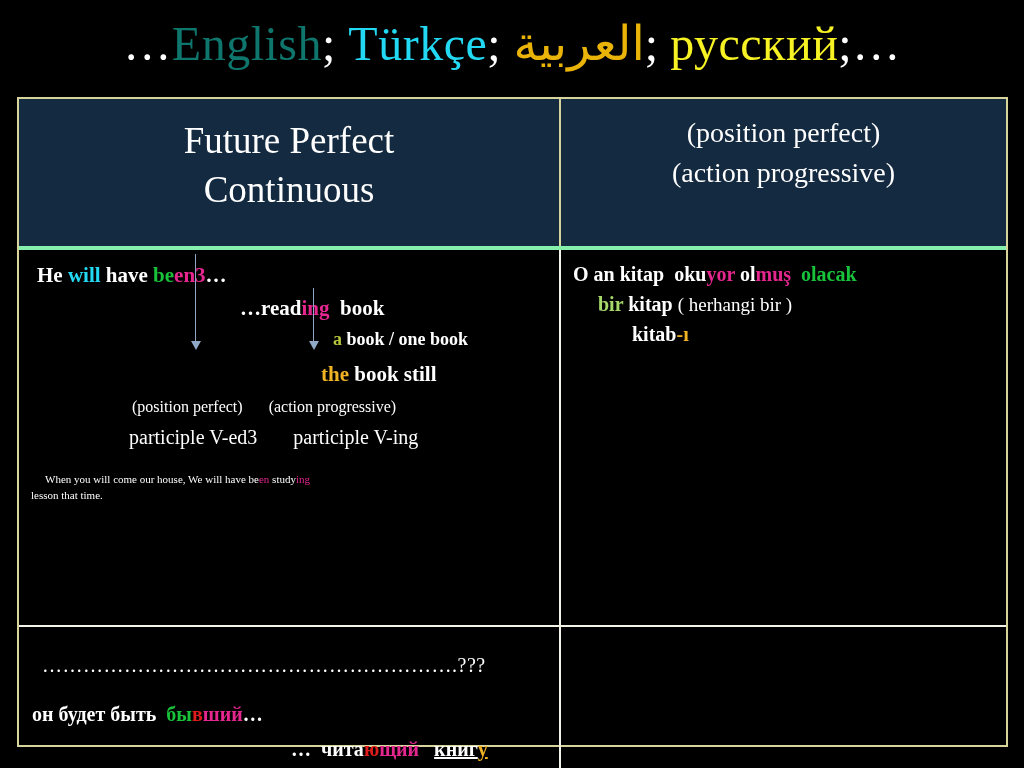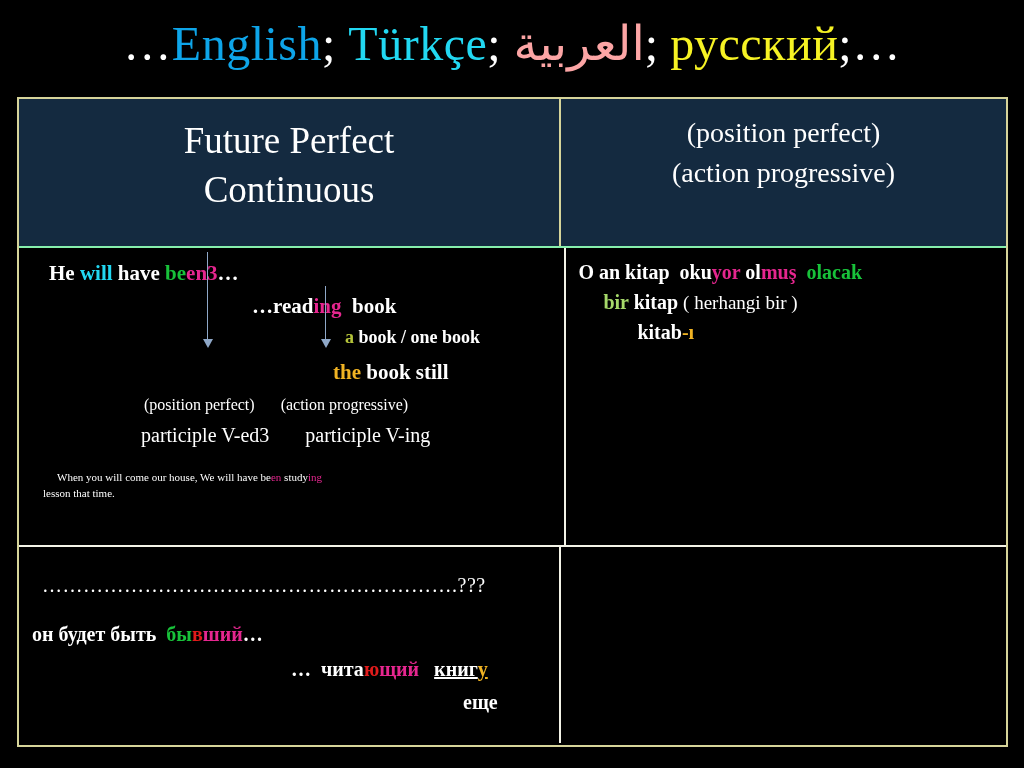--- a/index.html
+++ b/index.html
@@ -27,48 +27,48 @@
     justify-content: center;
     background: #000000;
     white-space: nowrap;
   }
   #header-banner .ht {
     font-size: 48px;
     line-height: 1;
     letter-spacing: 0.5px;
   }
   .c-white  { color: #ffffff; }
-  .c-pink   { color: #0ea5e9; }
+  .c-pink   { color: #0f766e; }
   .c-cyan   { color: #22d8f2; }
   .c-yellow { color: #f6f224; }
   .c-magenta{ color: #e5268f; }
   .c-emerald{ color: #18c23a; }
   .c-olive  { color: #b5c43a; }
   .c-gold   { color: #f0b323; }
   .c-red    { color: #e01b1b; }
   .c-ltgreen{ color: #a6d96a; }
-  .c-arabic { color: #fca5a5; }
+  .c-arabic { color: #eab308; }
 
   
   #grammar-table {
     position: absolute;
     left: 17px;
     top: 97px;
     width: 991px;
     height: 650px;
     border: 2px solid #d6d49a;
     box-sizing: border-box;
     background: #000000;
   }
 
   .trow { display: flex; width: 100%; box-sizing: border-box; justify-content: space-between; }
 
   #header-row { height: 147px; background: #142a40; }
   #header-row .tcell { background: #142a40; }
-  #body-row   { height: 299px; border-top: 2px solid #86efac; padding-left: 12px; }
+  #body-row   { height: 379px; border-top: 4px solid #86efac; }
   #footer-row { height: 198px; border-top: 2px solid #f3f3e7; }
 
   .tcell {
     box-sizing: border-box;
     position: relative;
     overflow: hidden;
   }
   .col-left  { width: 540px; }
   .col-right { width: 447px; border-left: 2px solid #f3f3e7; }
   #header-row .col-right { border-left: 2px solid #d6d49a; }

